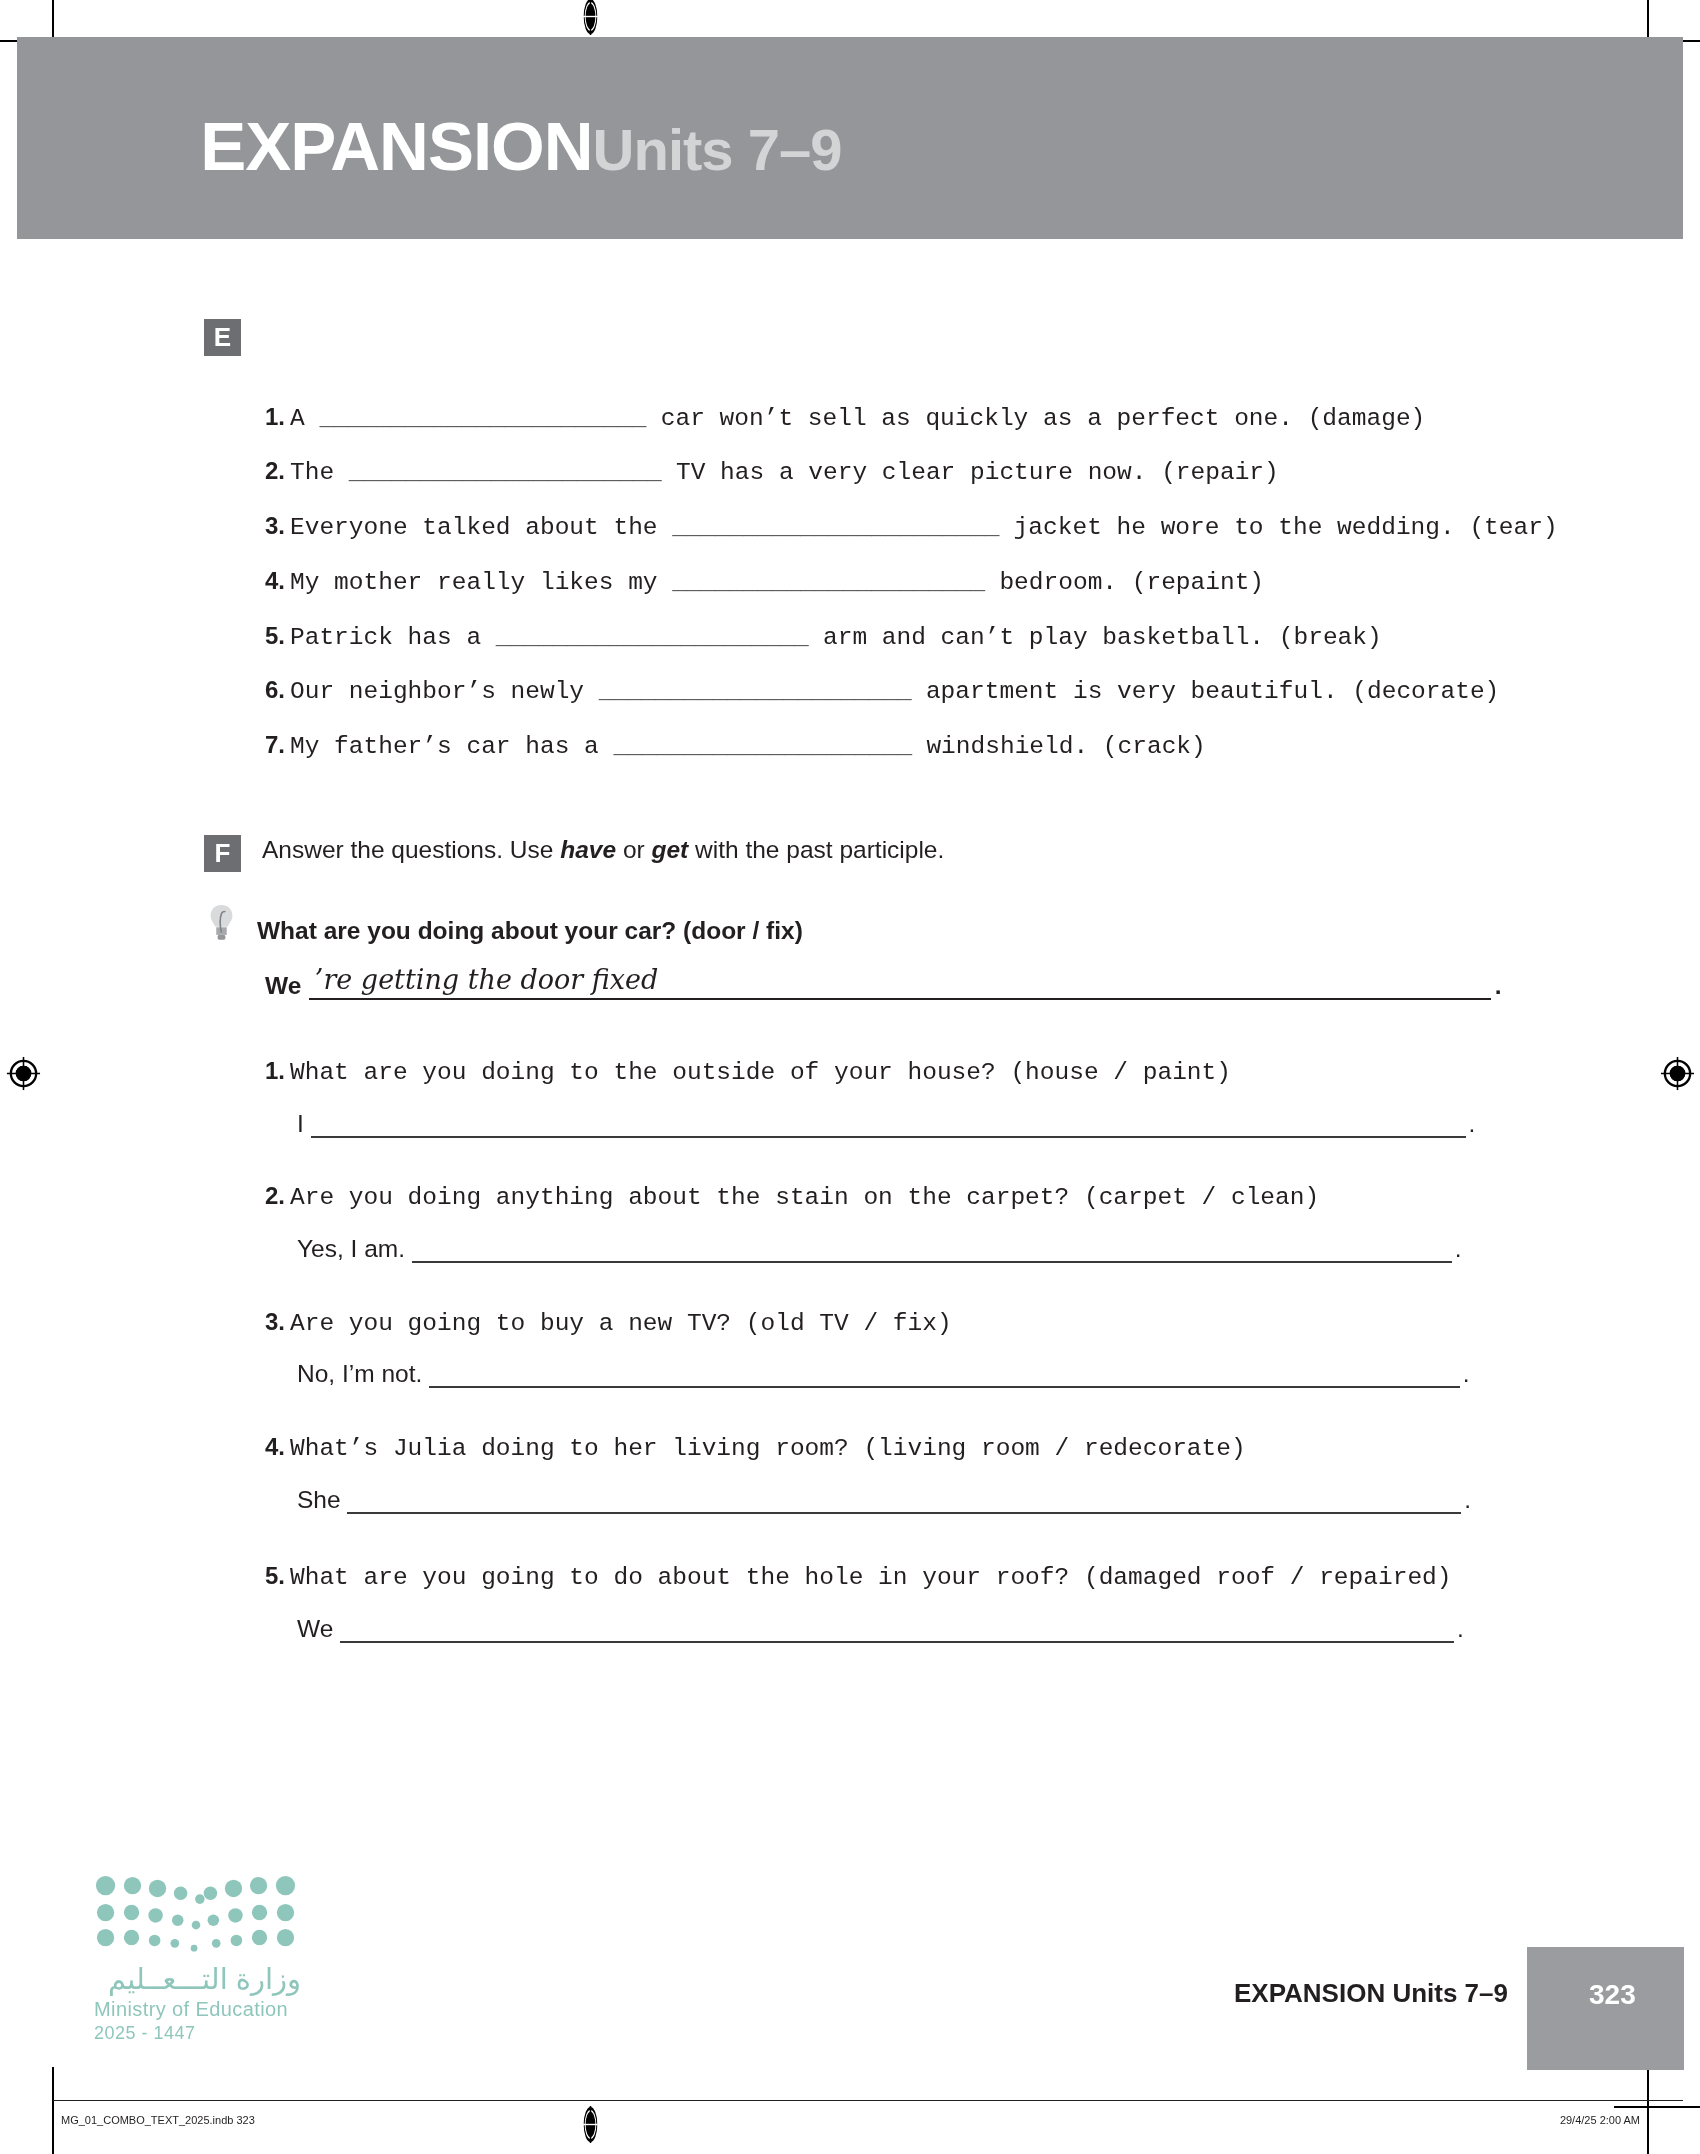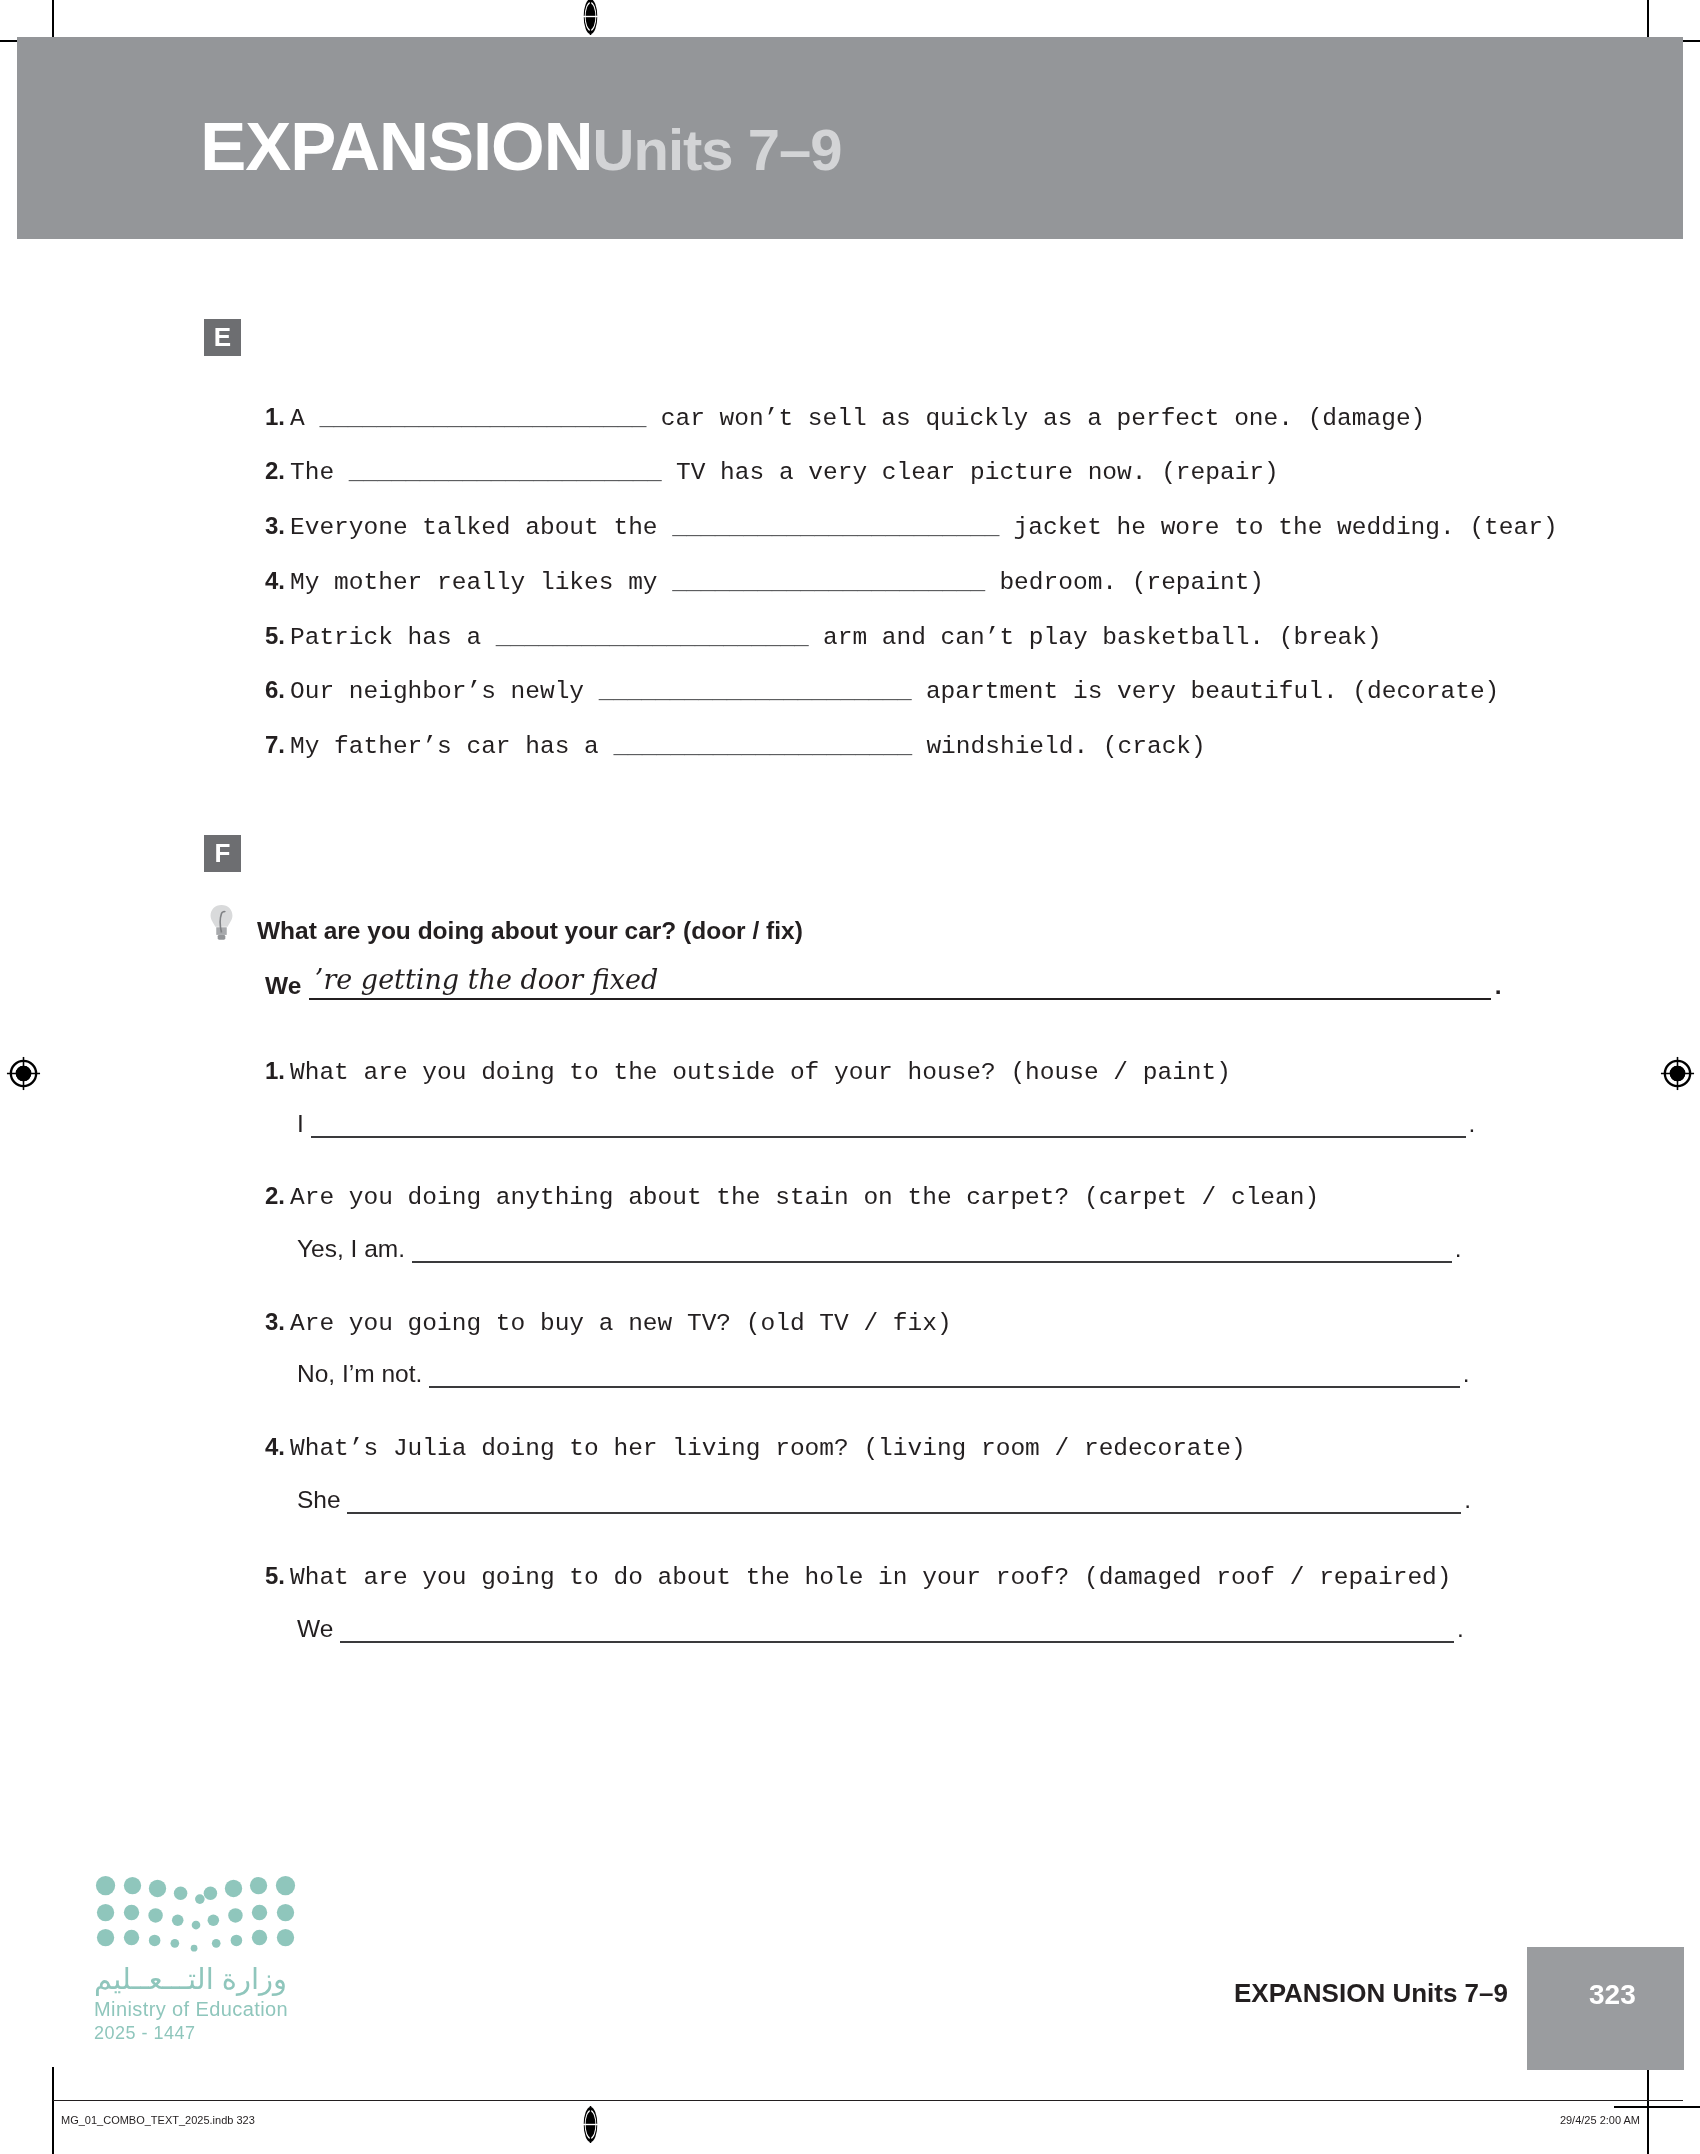--- a/index.html
+++ b/index.html
@@ -178,21 +178,21 @@
   
   .moe-logo { position: absolute; left: 94px; top: 1875px; width: 221px; }
   .moe-dots { display: block; }
   .moe-ar {
     display: block;
     margin-top: 9.6px;
     font-size: 29px;
     color: #8fc6bc;
     letter-spacing: 1px;
     direction: rtl;
-    text-align: left;
+    text-align: center;
   }
   .moe-en {
     display: block;
     font-size: 20px;
     color: #8fc6bc;
     margin-top: 2.9px;
     letter-spacing: 0.4px;
   }
   .moe-yr {
     display: block;
@@ -340,20 +340,21 @@
 </div>
 
 <div class="item" style="left:252px; top:730px;">
   <span class="item-num">7.</span>
   <span class="item-body"><span>My father’s car has a </span><span class="blank">_____________________</span><span> windshield. (crack)</span></span>
 </div>
 
 <div class="exercise" style="left:204px; top:833px;">
   <div class="ex-head">
     <div class="ex-letter">F</div>
+    <div class="ex-instr"><span>Answer the questions. Use </span><b>have</b><span> or </span><b>get</b><span> with the past participle.</span></div>
   </div>
 </div>
 
 <div class="bulb" style="left:209px; top:903px;">
   <svg width="25" height="40" viewBox="0 0 26 42">
     <path d="M13 2 C6 2 1.5 7 1.5 13 C1.5 18 5 21 6.5 25 L19.5 25 C21 21 24.5 18 24.5 13 C24.5 7 20 2 13 2 Z" fill="#d9dadb"></path>
     <rect x="7.5" y="25.5" width="11" height="8" fill="#a7a9ac"></rect>
     <rect x="9" y="33.5" width="8" height="5" rx="1.5" fill="#939598"></rect>
     <path d="M13 31 C11.5 25 10.5 18 13 11 C14 9 16 8.5 17 9.5" fill="none" stroke="#808285" stroke-width="1.7"></path>
   </svg>

